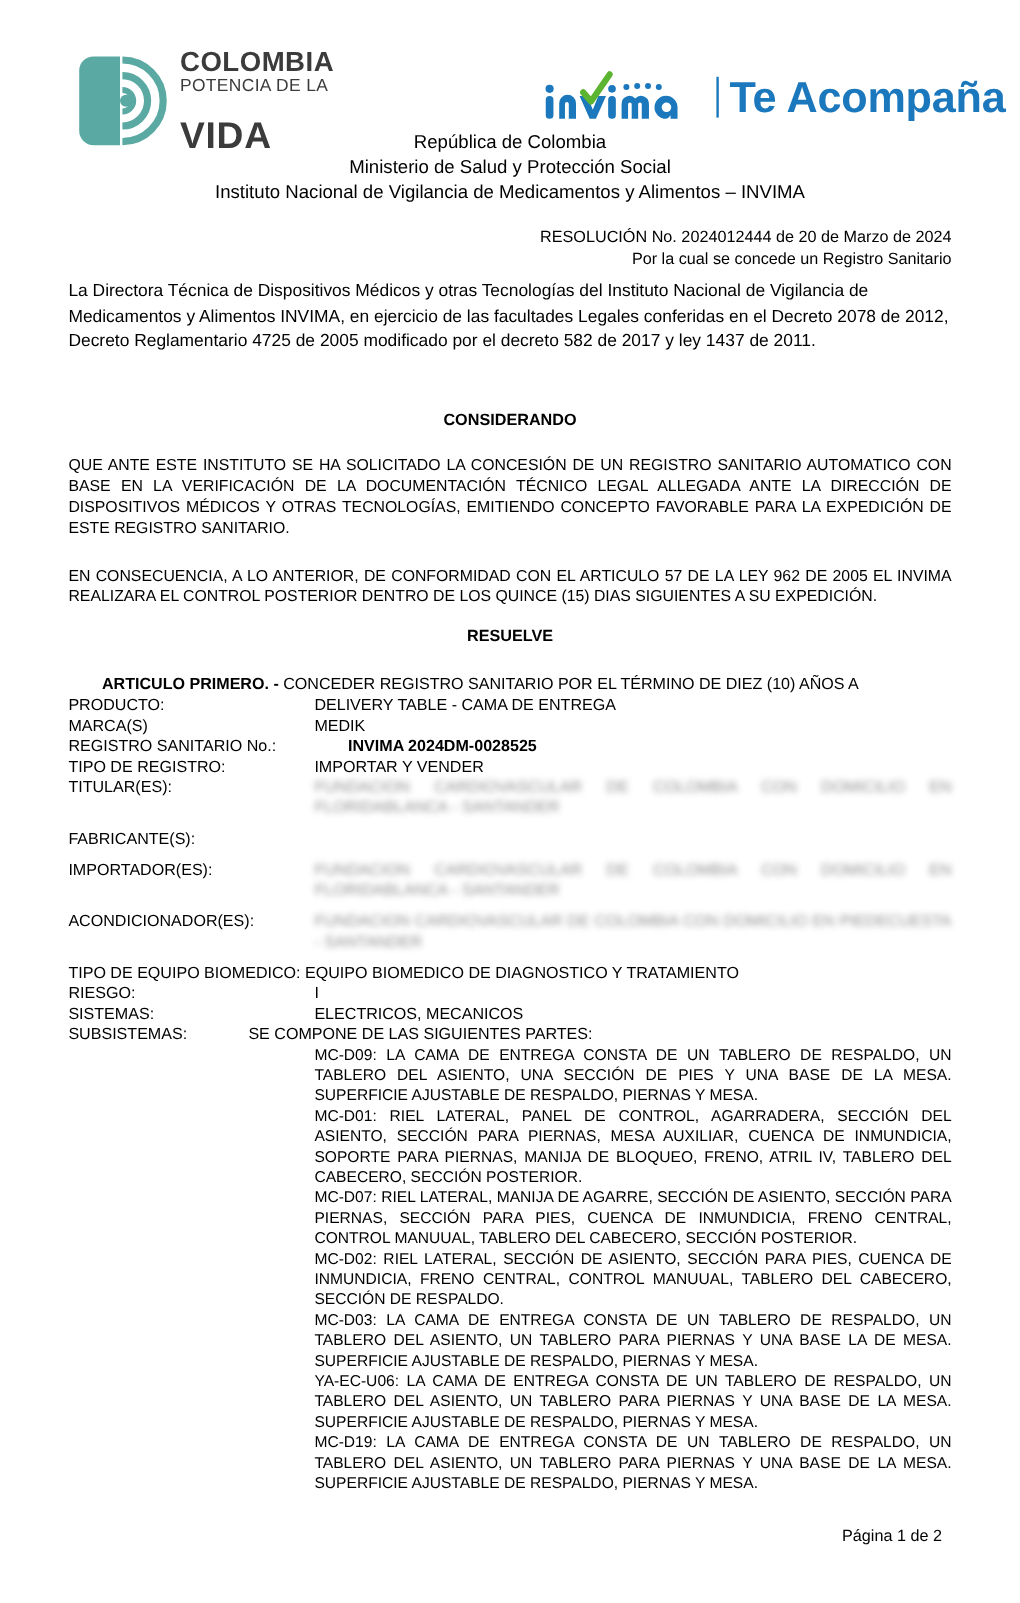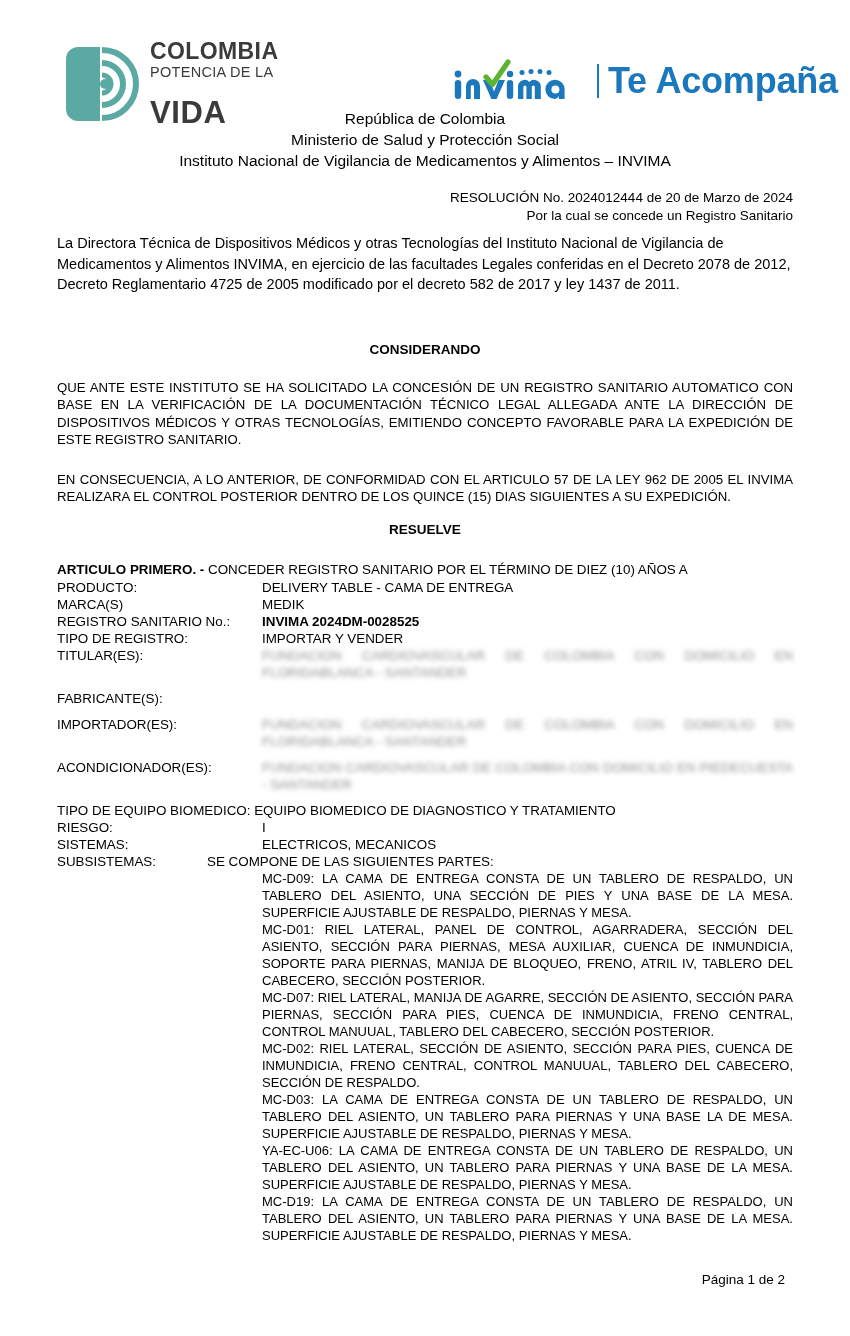--- a/index.html
+++ b/index.html
@@ -80,21 +80,21 @@
     font-size: 36px;
     font-weight: bold;
     color: #1b78bd;
     letter-spacing: -.2px;
   }
 
   
   .content {
     padding: 0 57px;
   }
-  .b { font-weight: bold; }
+  .b { font-weight: bold; margin-left: 28px; }
 
   .org-line {
     font-size: 15.5px;
     line-height: 21px;
     text-align: center;
   }
   .res-head {
     margin-top: 18px;
     font-size: 13.5px;
     font-weight: normal;

